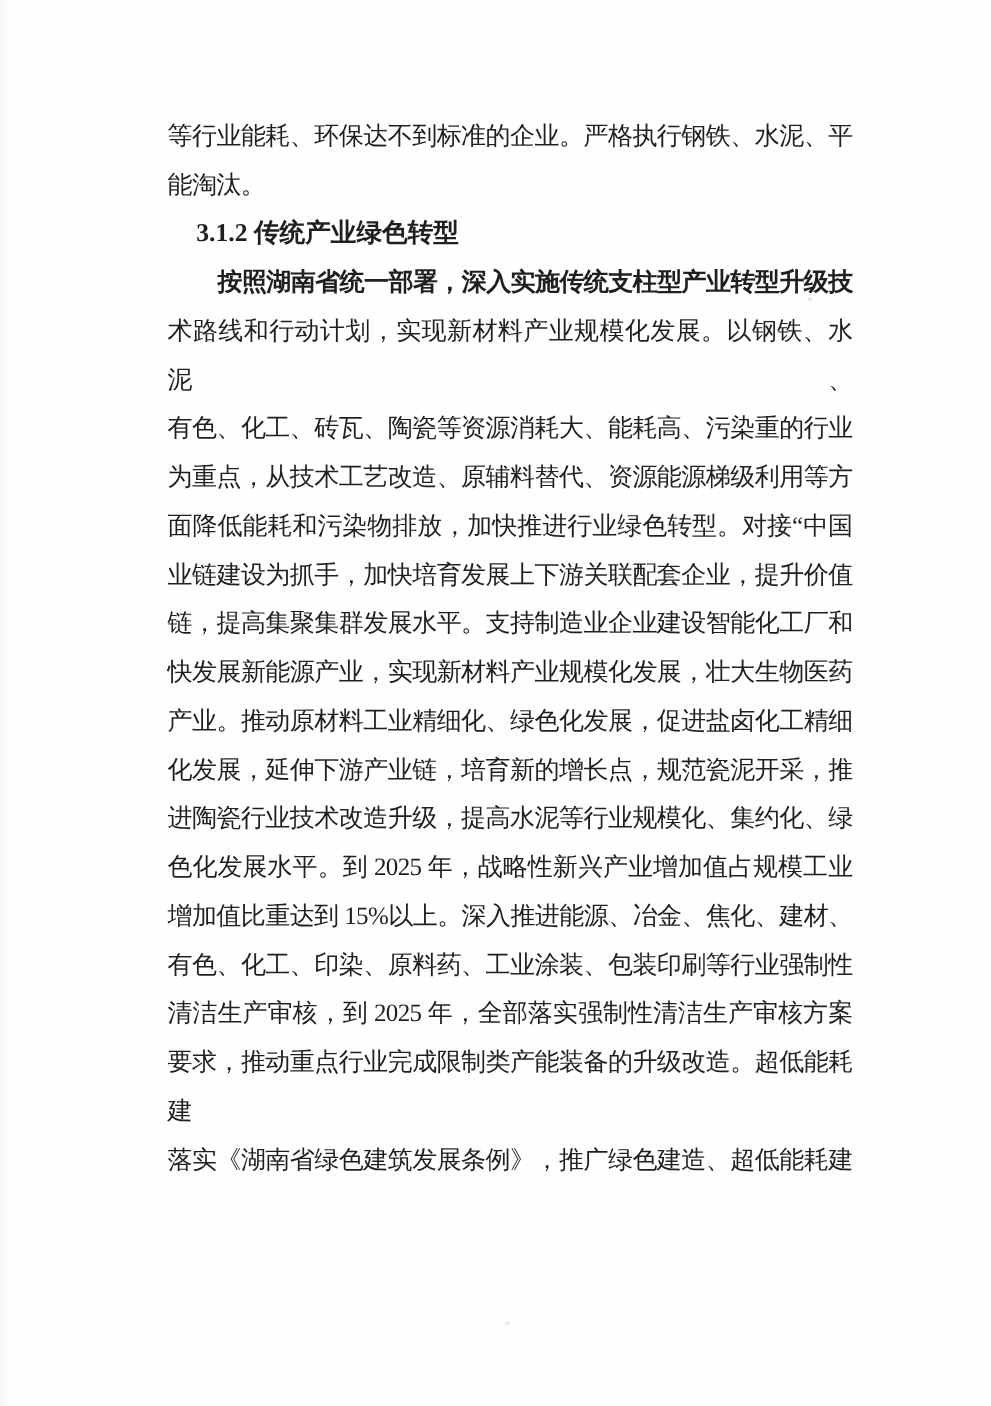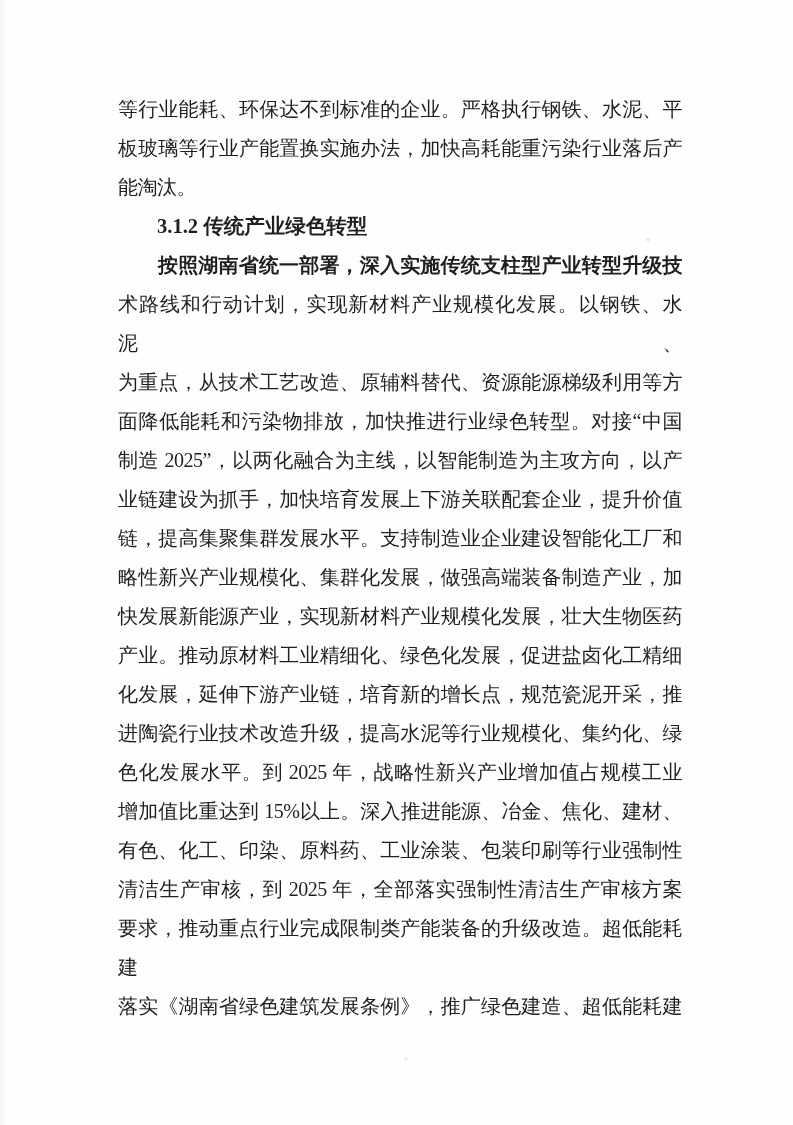--- a/index.html
+++ b/index.html
@@ -35,20 +35,21 @@
     color: #1f1f1f;
     font-size: 20px;
     line-height: 39px;
     letter-spacing: -0.5px;
   }
   .ln {
     text-align: justify;
     text-align-last: justify;
     text-justify: inter-character;
     white-space: normal;
+    margin-left: 16px;
   }
   .ln-left {
     text-align: left;
     text-align-last: left;
   }
   .indent {
     text-indent: 40px;
     font-weight: bold;
   }
   .heading {
@@ -73,35 +74,33 @@
 </head>
 <body>
 
 <div class="page">
   <div class="edge-shade"></div>
 
   <div class="text-block">
 
     <div>
       <div class="ln">等行业能耗、环保达不到标准的企业。严格执行钢铁、水泥、平</div>
-      <div class="ln">板玻璃等行业产能置换实施办法，加快高耗能重污染行业落后产</div>
       <div class="ln ln-left">能淘汰。</div>
     </div>
 
     <div class="heading">3.1.2 传统产业绿色转型</div>
 
     <div>
       <div class="ln indent">按照湖南省统一部署，深入实施传统支柱型产业转型升级技</div>
       <div class="ln">术路线和行动计划，实现新材料产业规模化发展。以钢铁、水泥、</div>
+      <div class="ln">有色、化工、砖瓦、陶瓷等资源消耗大、能耗高、污染重的行业</div>
       <div class="ln">为重点，从技术工艺改造、原辅料替代、资源能源梯级利用等方</div>
       <div class="ln">面降低能耗和污染物排放，加快推进行业绿色转型。对接“中国</div>
-      <div class="ln">制造 2025”，以两化融合为主线，以智能制造为主攻方向，以产</div>
       <div class="ln">业链建设为抓手，加快培育发展上下游关联配套企业，提升价值</div>
       <div class="ln">链，提高集聚集群发展水平。支持制造业企业建设智能化工厂和</div>
-      <div class="ln">略性新兴产业规模化、集群化发展，做强高端装备制造产业，加</div>
       <div class="ln">快发展新能源产业，实现新材料产业规模化发展，壮大生物医药</div>
       <div class="ln">产业。推动原材料工业精细化、绿色化发展，促进盐卤化工精细</div>
       <div class="ln">化发展，延伸下游产业链，培育新的增长点，规范瓷泥开采，推</div>
       <div class="ln">进陶瓷行业技术改造升级，提高水泥等行业规模化、集约化、绿</div>
       <div class="ln">色化发展水平。到 2025 年，战略性新兴产业增加值占规模工业</div>
       <div class="ln">增加值比重达到 15%以上。深入推进能源、冶金、焦化、建材、</div>
       <div class="ln">有色、化工、印染、原料药、工业涂装、包装印刷等行业强制性</div>
       <div class="ln">清洁生产审核，到 2025 年，全部落实强制性清洁生产审核方案</div>
       <div class="ln">要求，推动重点行业完成限制类产能装备的升级改造。超低能耗建</div>
       <div class="ln">落实《湖南省绿色建筑发展条例》，推广绿色建造、超低能耗建</div>

